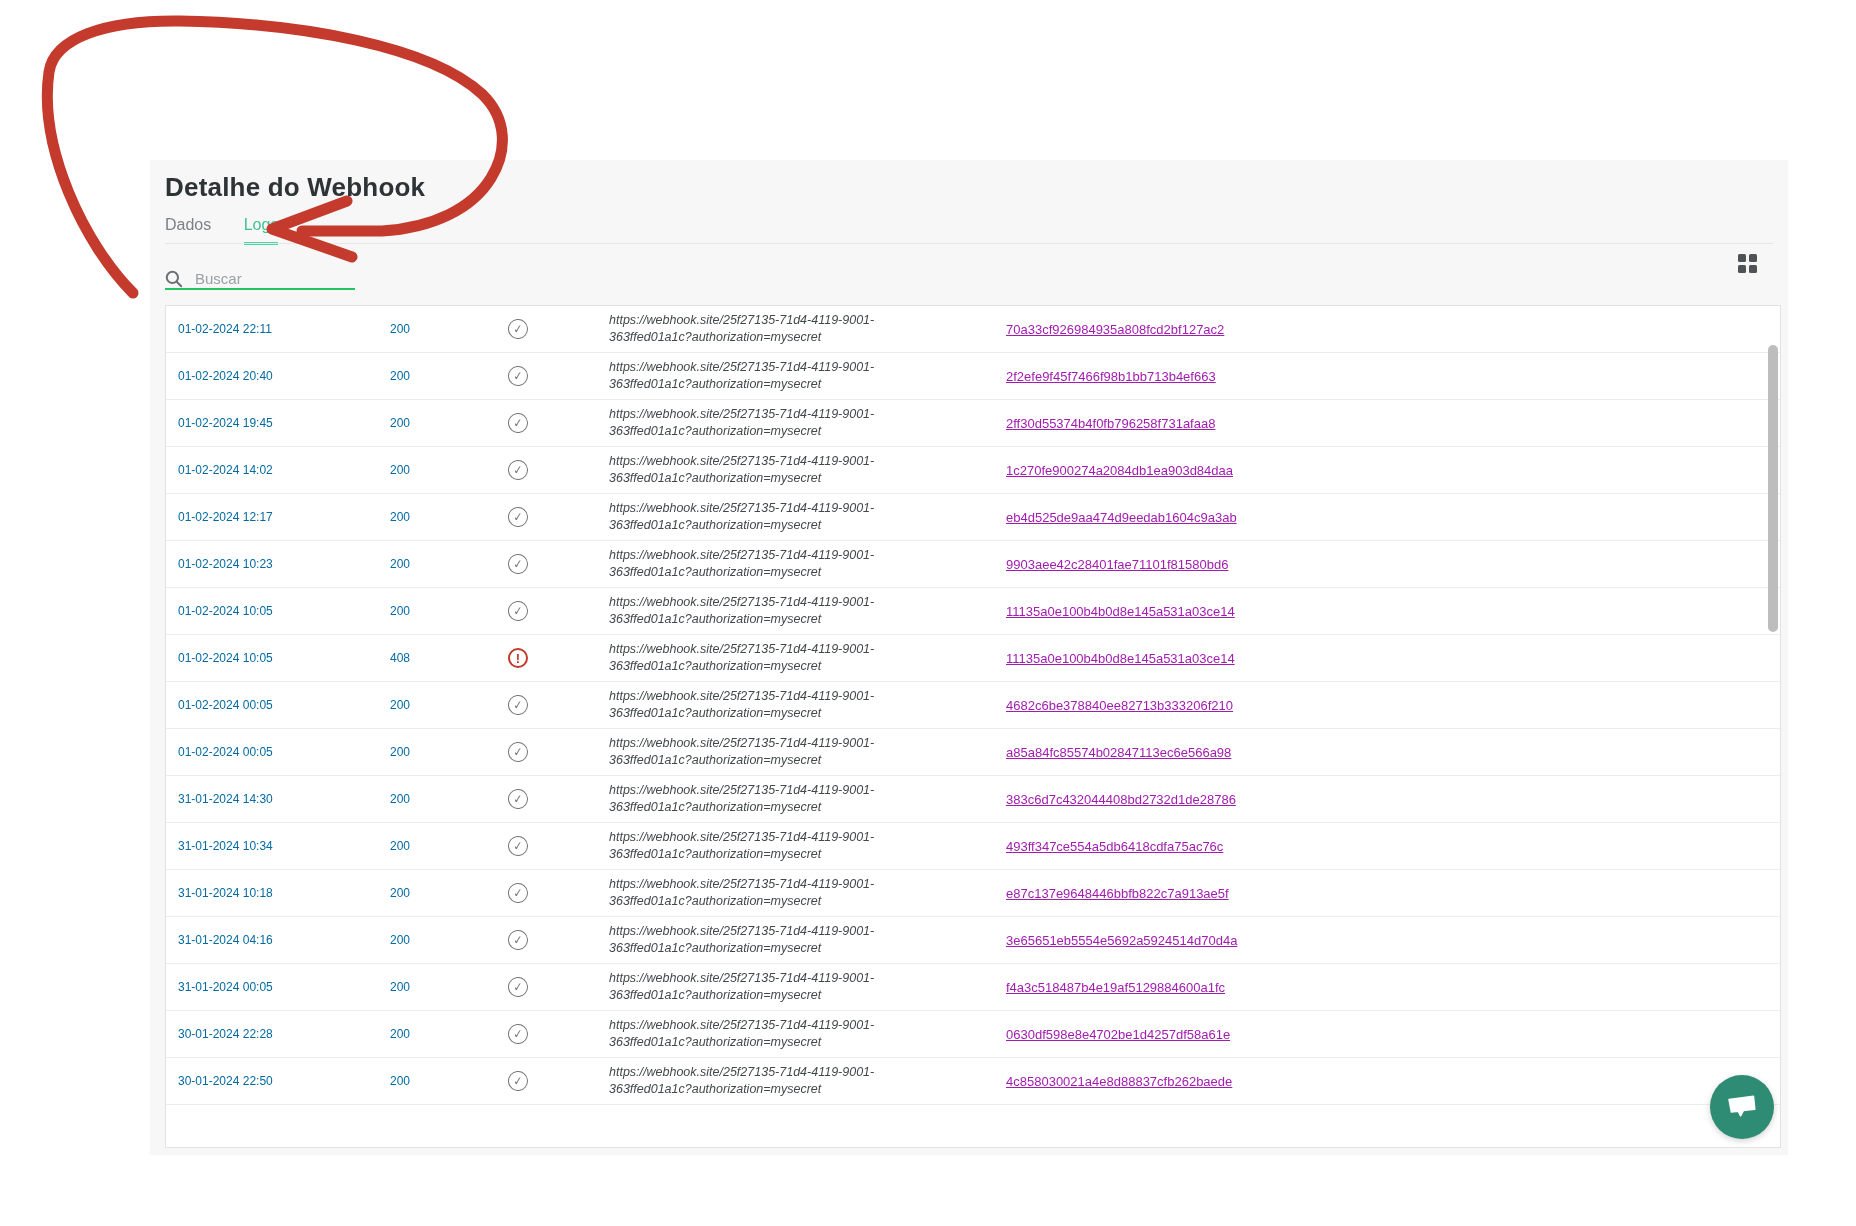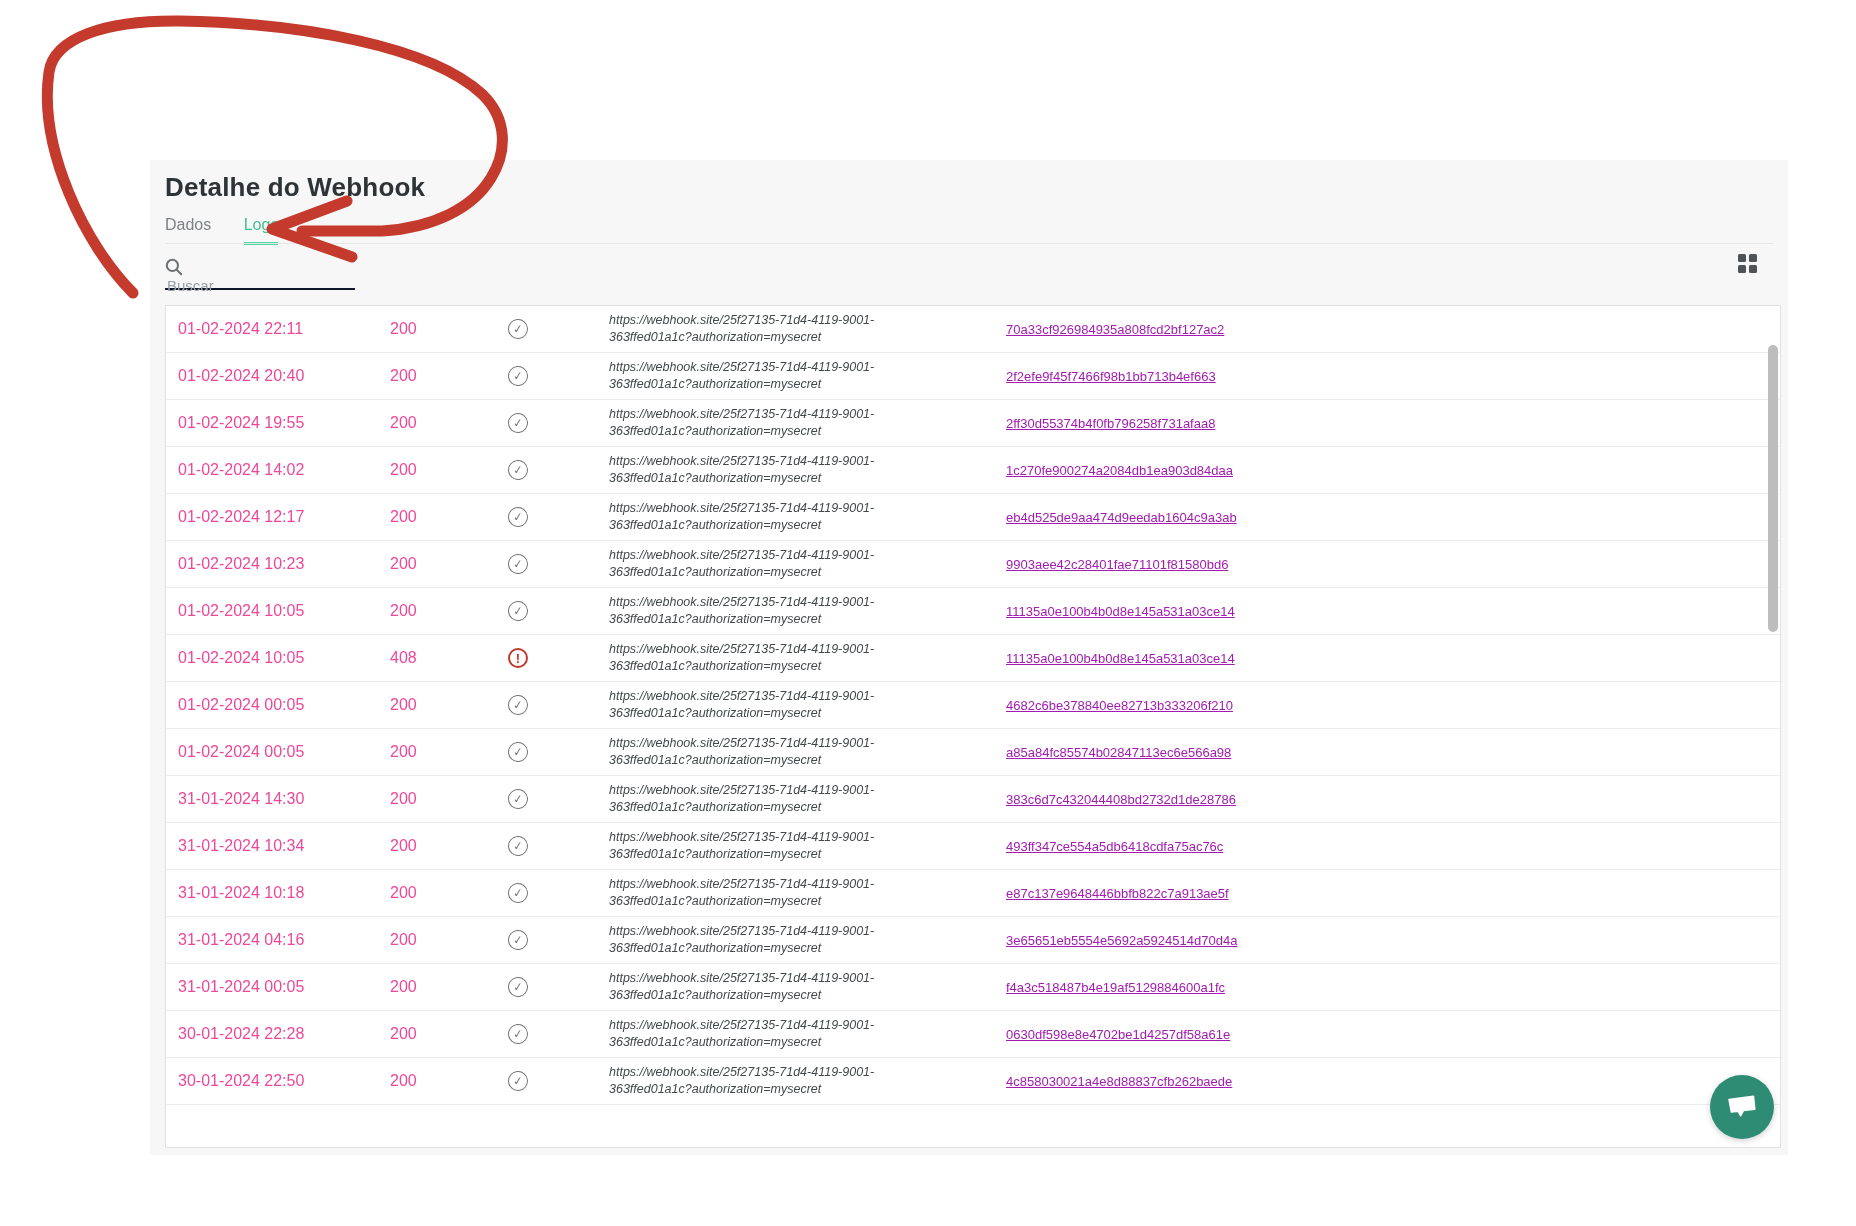--- a/index.html
+++ b/index.html
@@ -17,21 +17,21 @@
     position:absolute;left:15px;top:12px;
     font-size:26px;font-weight:bold;color:#2e3335;letter-spacing:.2px;
   }
   .tabs{position:absolute;left:15px;top:56px;height:28px;font-size:16px;}
   .tab{display:inline-block;margin-right:28px;color:#7d8184;cursor:pointer;padding-bottom:8px;}
   .tab.active{color:#3ec28f;border-bottom:3px solid #4cd9a1;}
   .tabs-divider{position:absolute;left:15px;right:15px;top:83px;height:1px;background:#e7e7e7;}
   
   .search-wrap{
     position:absolute;left:15px;top:98px;width:190px;height:30px;
-    border-bottom:2px solid #0f172a;display:flex;align-items:flex-start;flex-direction:column;
+    border-bottom:2px solid #22c55e;display:flex;align-items:flex-end;
   }
   .search-wrap svg{flex:0 0 auto;margin-right:10px;}
   .search-wrap input{
     border:none;outline:none;background:transparent;flex:1 1 auto;
     font-size:15px;color:#3c4043;font-family:inherit;width:100px;
   }
   .search-wrap input::placeholder{color:#9aa0a3;}
   
   .grid-btn{
     position:absolute;right:28px;top:94px;width:22px;height:22px;cursor:pointer;
@@ -44,21 +44,21 @@
     background:#ffffff;border:1px solid #e2e2e2;overflow:hidden;box-sizing:border-box;
   }
   .thead,.trow{
     display:grid;
     grid-template-columns:212px 111px 108px 397px 397px auto;
     padding-left:12px;align-items:center;
   }
   .thead{height:38px;border-bottom:1px solid #e5e5e5;color:#4c5053;font-size:12.5px;}
   .trow{height:46px;border-bottom:1px solid #ededed;}
   .c{overflow:hidden;white-space:nowrap;}
-  .date,.code{font-size:16px;color:#ec4899;}
+  .date,.code{font-size:12px;color:#0369a1;}
   .stat{padding-left:7px;}
   .icon{
     display:inline-flex;align-items:center;justify-content:center;
     width:20px;height:20px;border-radius:50%;font-size:12px;line-height:1;
     box-sizing:border-box;
   }
   .icon.ok{border:1.6px solid #747678;color:#747678;font-weight:bold;transform:rotate(-6deg);}
   .icon.err{border:2px solid #c0392b;color:#c0392b;font-weight:bold;font-size:13px;}
   .url{font-size:12.5px;color:#43484a;line-height:17px;white-space:normal;}
   .url span{display:block;font-style:italic;}
@@ -123,21 +123,21 @@
           <div class="c code">200</div>
           <div class="c stat"><span class="icon ok">✓</span></div>
           <div class="c url">
             <span>https://webhook.site/25f27135-71d4-4119-9001-</span>
             <span>363ffed01a1c?authorization=mysecret</span>
           </div>
           <div class="c cob"><a class="link">2f2efe9f45f7466f98b1bb713b4ef663</a></div>
           <div class="c tra"></div>
         </div>
         <div class="trow">
-          <div class="c date">01-02-2024 19:55</div>
+          <div class="c date">01-02-2024 19:45</div>
           <div class="c code">200</div>
           <div class="c stat"><span class="icon ok">✓</span></div>
           <div class="c url">
             <span>https://webhook.site/25f27135-71d4-4119-9001-</span>
             <span>363ffed01a1c?authorization=mysecret</span>
           </div>
           <div class="c cob"><a class="link">2ff30d55374b4f0fb796258f731afaa8</a></div>
           <div class="c tra"></div>
         </div>
         <div class="trow">

